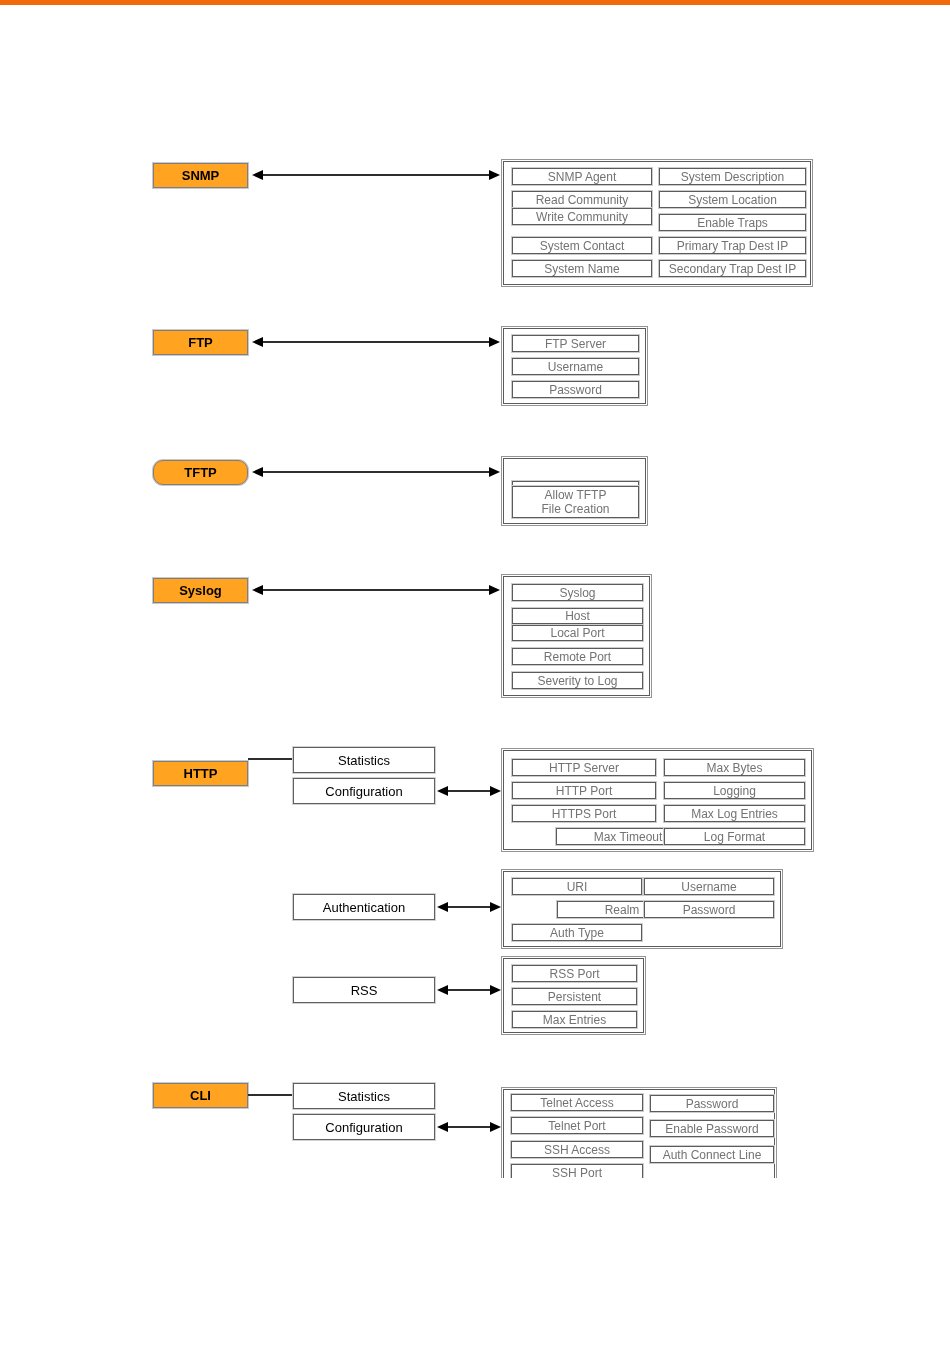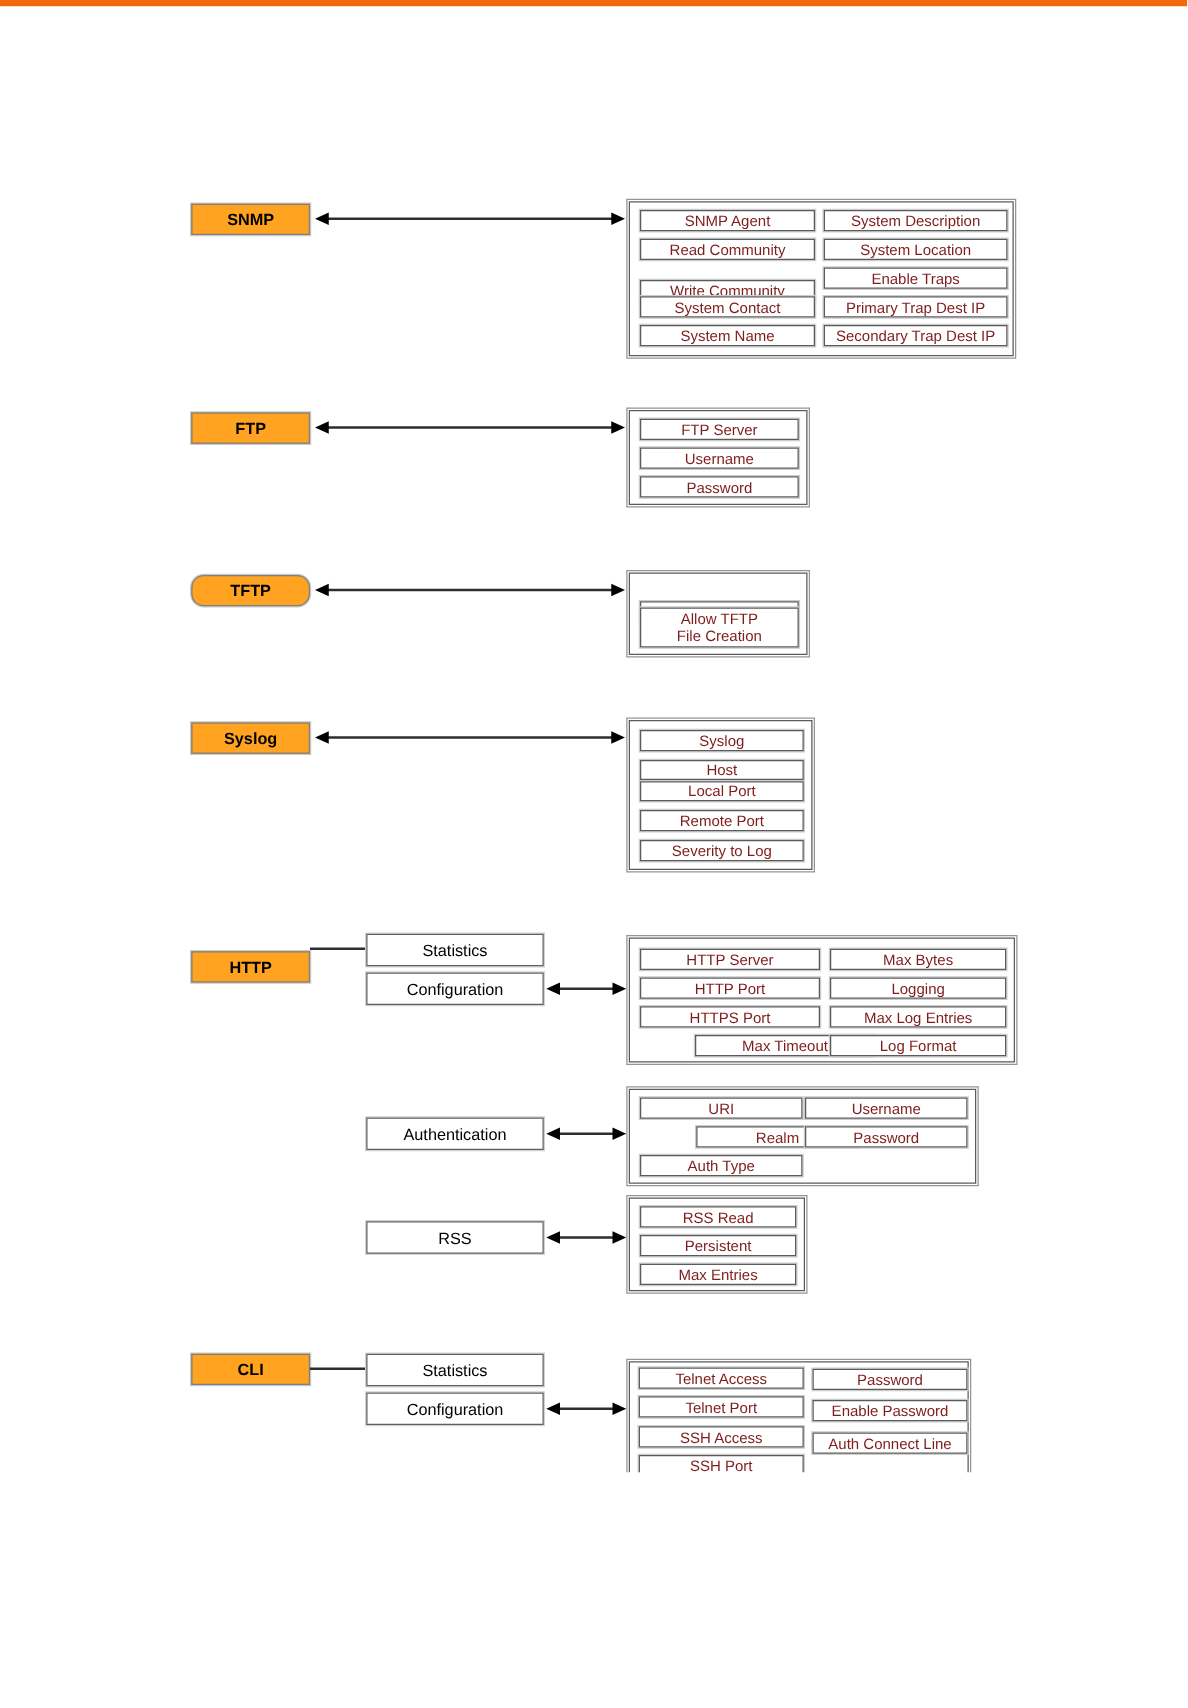--- a/index.html
+++ b/index.html
@@ -24,21 +24,21 @@
     display:flex;align-items:center;justify-content:center;
     font-size:13px;color:#000;box-sizing:border-box;
   }
   .group{
     position:absolute;background:#fff;border:1px solid #5b5b5b;
     outline:1px solid #949494;outline-offset:1px;box-sizing:border-box;
   }
   .fbox{
     position:absolute;height:17px;background:#fff;border:1px solid #5b5b5b;
     box-shadow:0 0 0 1px #cccccc;display:flex;align-items:center;justify-content:center;
-    font-size:12px;color:#7f1d1d;box-sizing:border-box;
+    font-size:12px;color:#737373;box-sizing:border-box;
   }
   .fbox.two{flex-direction:column;line-height:1.2;}
   .conn{position:absolute;height:2px;background:#2e2e2e;}
   .ah{position:absolute;width:0;height:0;top:-4px;border-top:5px solid transparent;border-bottom:5px solid transparent;}
   .ah.l{left:-10px;border-right:11px solid #000;}
   .ah.r{right:-10px;border-left:11px solid #000;}
 </style>
 </head>
 <body>
 
@@ -47,21 +47,21 @@
   <div id="botbar" class="hbar"></div>
 
   <div class="node" style="left:153px;top:163px;">SNMP</div>
   <div class="conn" style="left:262px;top:174px;width:228px;">
     <span class="ah l"></span>
     <span class="ah r"></span>
   </div>
   <div class="group" style="left:503px;top:161px;width:308px;height:124px;">
     <div class="fbox" style="left:8px;top:6px;width:140px;">SNMP Agent</div>
     <div class="fbox" style="left:8px;top:29px;width:140px;">Read Community</div>
-    <div class="fbox" style="left:8px;top:62px;width:140px;">Write Community</div>
+    <div class="fbox" style="left:8px;top:46px;width:140px;">Write Community</div>
     <div class="fbox" style="left:8px;top:75px;width:140px;">System Contact</div>
     <div class="fbox" style="left:8px;top:98px;width:140px;">System Name</div>
     <div class="fbox" style="left:155px;top:6px;width:147px;">System Description</div>
     <div class="fbox" style="left:155px;top:29px;width:147px;">System Location</div>
     <div class="fbox" style="left:155px;top:52px;width:147px;">Enable Traps</div>
     <div class="fbox" style="left:155px;top:75px;width:147px;">Primary Trap Dest IP</div>
     <div class="fbox" style="left:155px;top:98px;width:147px;">Secondary Trap Dest IP</div>
   </div>
 
   <div class="node" style="left:153px;top:330px;">FTP</div>
@@ -132,21 +132,21 @@
     <div class="fbox" style="left:140px;top:6px;width:130px;">Username</div>
     <div class="fbox" style="left:140px;top:29px;width:130px;">Password</div>
   </div>
 
   <div class="sub" style="left:293px;top:977px;">RSS</div>
   <div class="conn" style="left:447px;top:989px;width:44px;">
     <span class="ah l"></span>
     <span class="ah r"></span>
   </div>
   <div class="group" style="left:503px;top:958px;width:141px;height:75px;">
-    <div class="fbox" style="left:8px;top:6px;width:125px;">RSS Read</div>
+    <div class="fbox" style="left:8px;top:6px;width:125px;">RSS Port</div>
     <div class="fbox" style="left:8px;top:29px;width:125px;">Persistent</div>
     <div class="fbox" style="left:8px;top:52px;width:125px;">Max Entries</div>
   </div>
 
   <div class="node" style="left:153px;top:1083px;">CLI</div>
   <div class="conn" style="left:248px;top:1094px;width:45px;"></div>
   <div class="sub" style="left:293px;top:1083px;">Statistics</div>
   <div class="sub" style="left:293px;top:1114px;">Configuration</div>
   <div class="conn" style="left:447px;top:1126px;width:44px;">
     <span class="ah l"></span>

